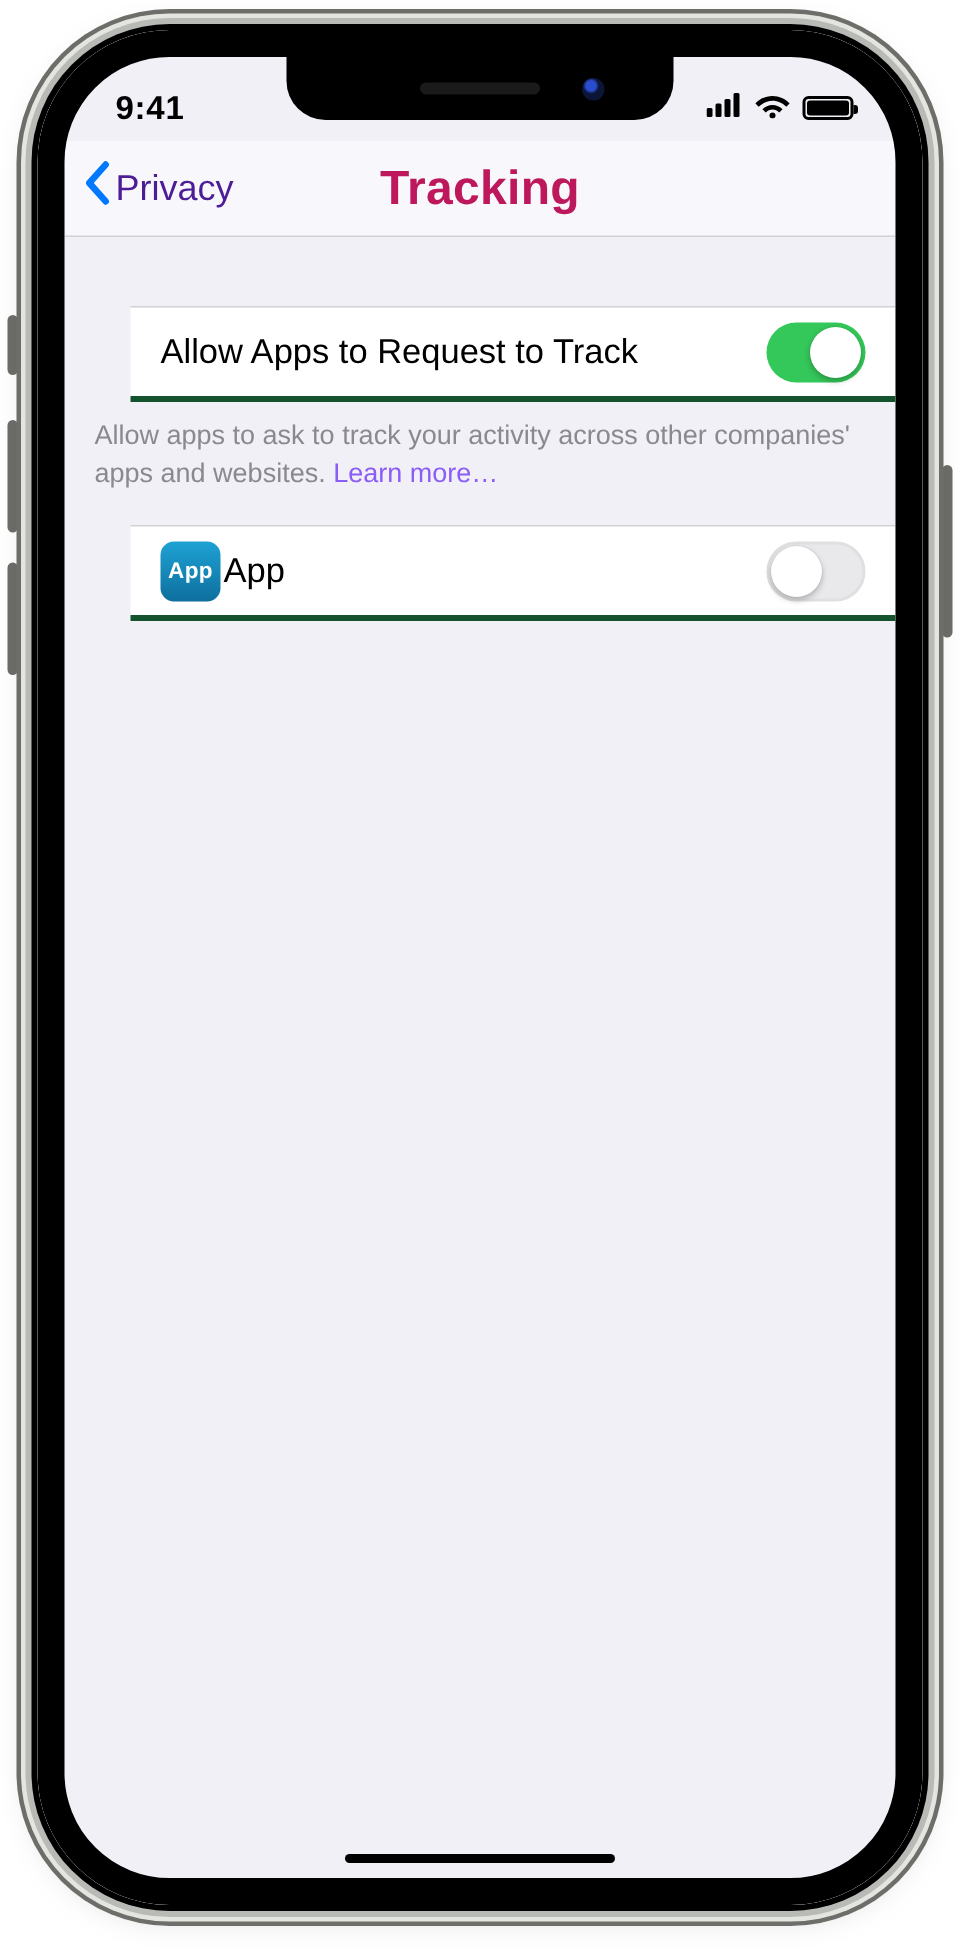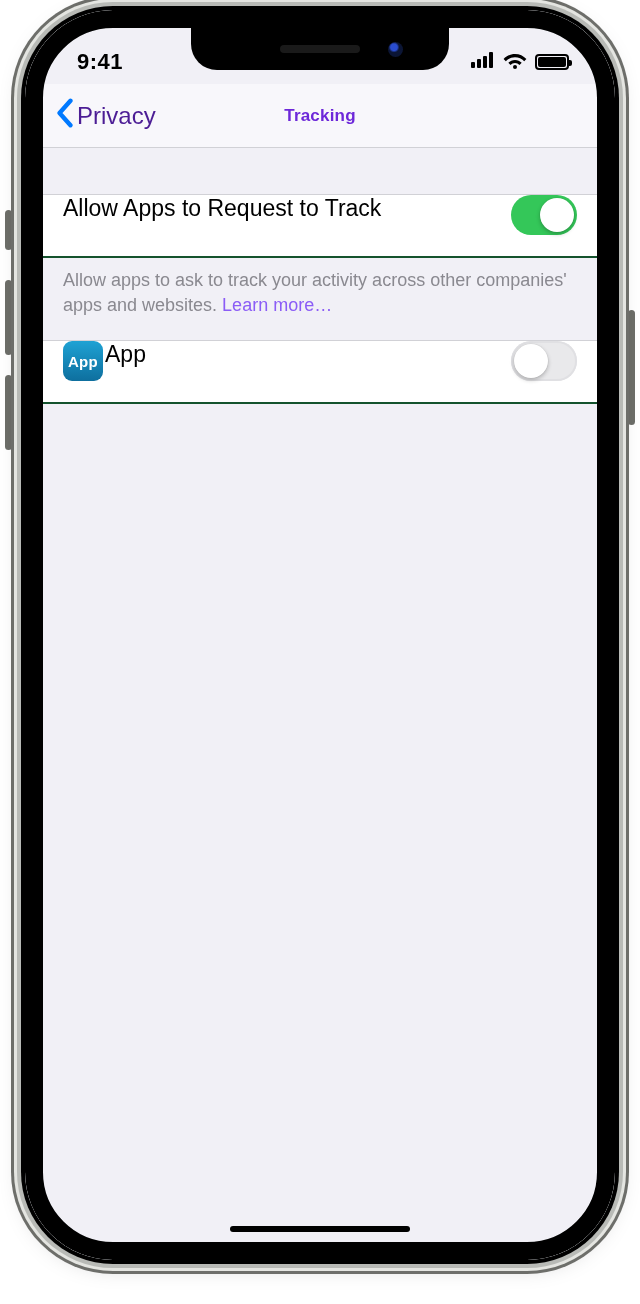--- a/index.html
+++ b/index.html
@@ -1,21 +1,21 @@
 <!DOCTYPE html>
 <html><head>
   <meta charset="utf-8">
   <style>
     * { margin:0; padding:0; box-sizing:border-box; -webkit-font-smoothing:antialiased; }
     html,body{ width:640px; height:1304px; background:#fff; font-family:-apple-system,"SF Pro Text","Helvetica Neue",Arial,sans-serif; }
     
     .stage{ position:relative; width:640px; height:1304px; background:#fff; }
     
     .phone{
-      position:absolute; left:25px; top:10px; width:590px; height:1250px;
+      position:absolute; left:25px; top:20px; width:590px; height:1250px;
       background:#e9ebee;
       border-radius:88px;
       box-shadow:
         0 0 0 4px #000,
         0 0 0 8px #b8bab6,
         0 0 0 11px #e4e5e1,
         0 0 0 14px #6d6e6a,
         0 4px 24px rgba(0,0,0,.25);
       overflow:hidden;
     }
@@ -52,29 +52,29 @@
     
     .statusbar{ position:relative; height:56px; width:100%; display:flex; align-items:center; justify-content:space-between; padding:0 28px 0 34px; z-index:10;}
     .time{ font-size:22px; font-weight:600; letter-spacing:.5px; color:#000; margin-top:12px; }
     .status-right{ display:flex; align-items:center; gap:8px; margin-top:12px;}
     .battery{ width:34px; height:16px; border:2px solid #000; border-radius:4px; position:relative;}
     .battery::after{ content:""; position:absolute; right:-5px; top:4px; width:3px; height:6px; background:#000; border-radius:0 2px 2px 0;}
     .battery .fill{position:absolute; inset:1px; background:#000; border-radius:2px;}
 
     
     .navbar{ position:relative; height:64px; background:#f8f7fb; border-bottom:1px solid #d1d1d6; display:flex; align-items:center; justify-content:center;}
-    .navbar .title{ font-size:17px; font-weight:600; color:#6d28d9; letter-spacing:.2px;}
+    .navbar .title{ font-size:32px; font-weight:600; color:#be185d; letter-spacing:.2px;}
     .back{ position:absolute; left:6px; top:0; bottom:0; display:flex; align-items:center; gap:2px; color:#4c1d95; font-size:24px; padding:0 6px; cursor:pointer;}
     .back svg{ width:20px; height:30px; }
     .back-label{ font-weight:400; }
 
     
     .content{ position:absolute; top:120px; left:0; right:0; bottom:0; background:#f1f0f6;}
     .spacer{ height:46px; background:#f1f0f6; }
-    .cell{ background:#fff; border-top:1px solid #d1d1d6; border-bottom:2px solid #14532d; min-height:64px; padding:0 20px; display:flex; justify-content:space-between;}
+    .cell{ background:#fff; border-top:1px solid #d1d1d6; border-bottom:4px solid #14532d; min-height:64px; padding:0 20px; display:flex; align-items:center; justify-content:space-between;margin-left:44px;}
     .cell .label{ font-size:23px; color:#000; }
     .footer-note{ font-size:18px; color:#8a8990; line-height:1.4; padding:10px 20px 22px 20px; }
     .footer-note a{ color:#8b5cf6; text-decoration:none; }
 
     
     .app-row{ gap:2px; justify-content:flex-start;}
     .app-icon{ width:40px; height:40px; border-radius:9px; background:linear-gradient(180deg,#1ea2d4,#0e6f9e); display:flex; align-items:center; justify-content:center; color:#fff; font-weight:700; font-size:15px; letter-spacing:.3px;}
     .app-row .label{ flex:1; }
 
     

